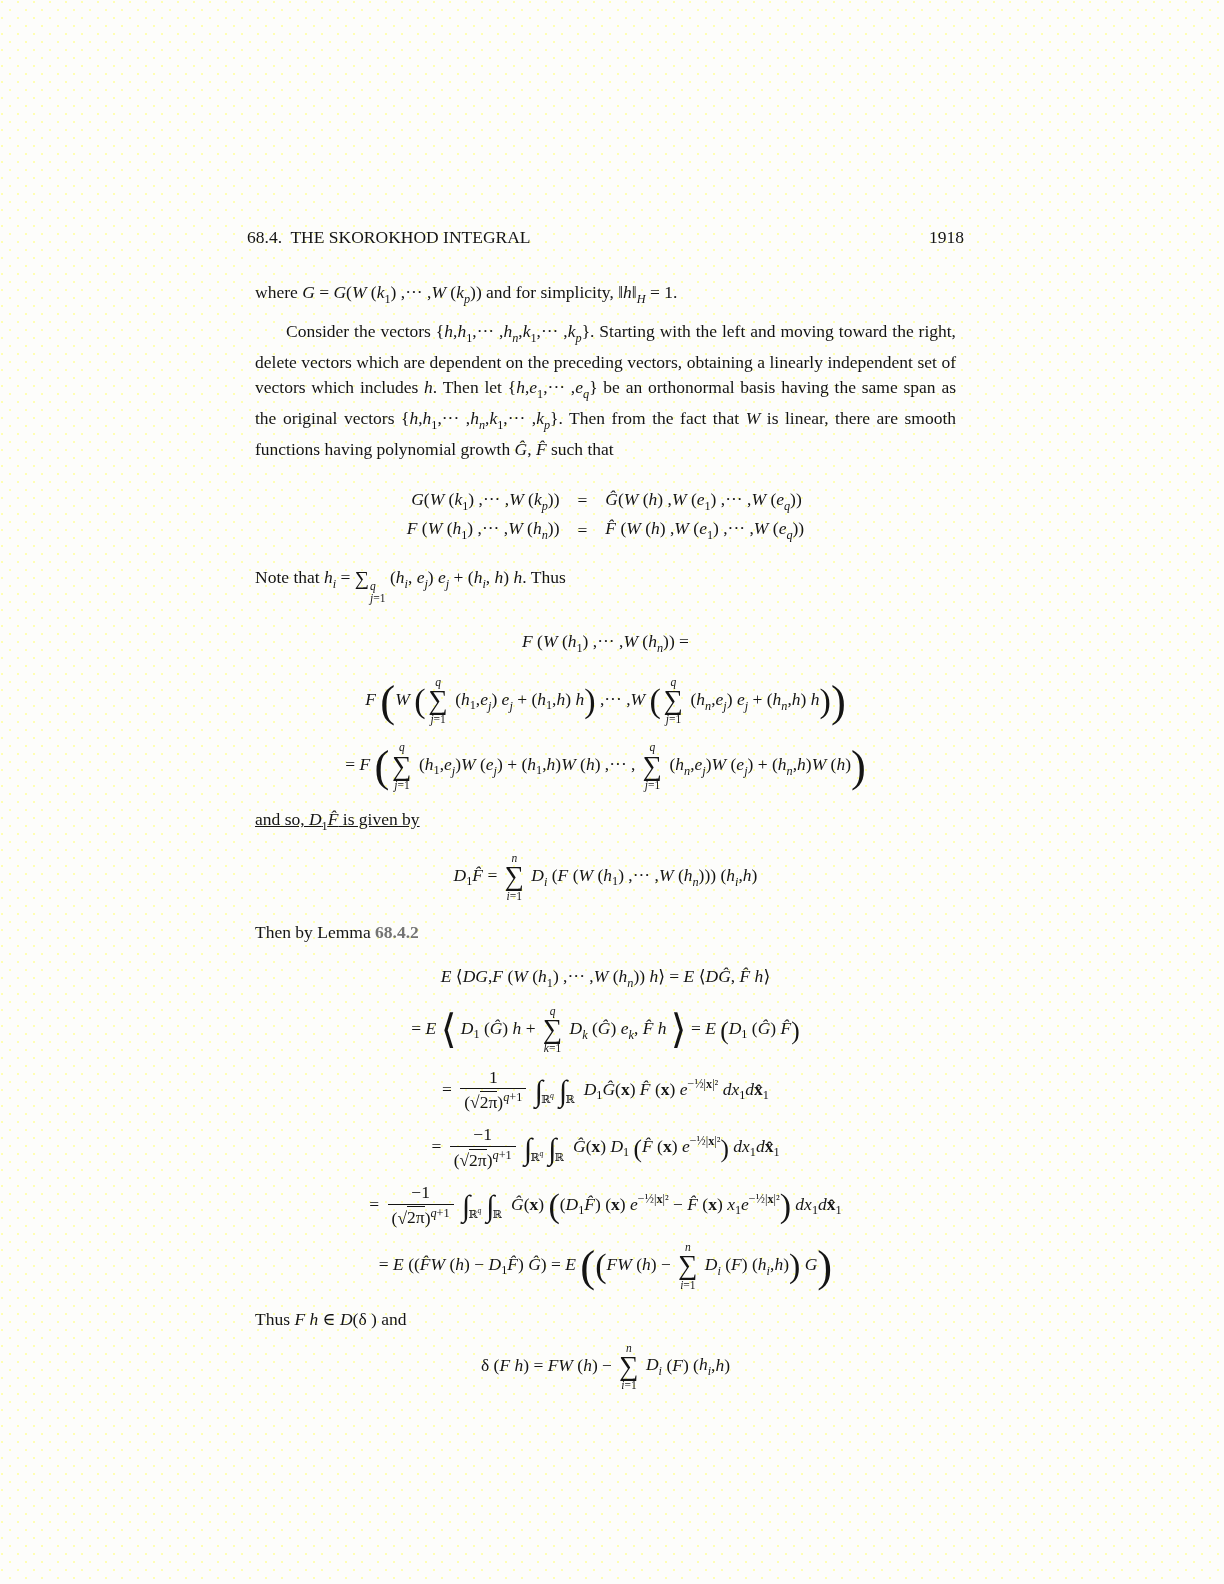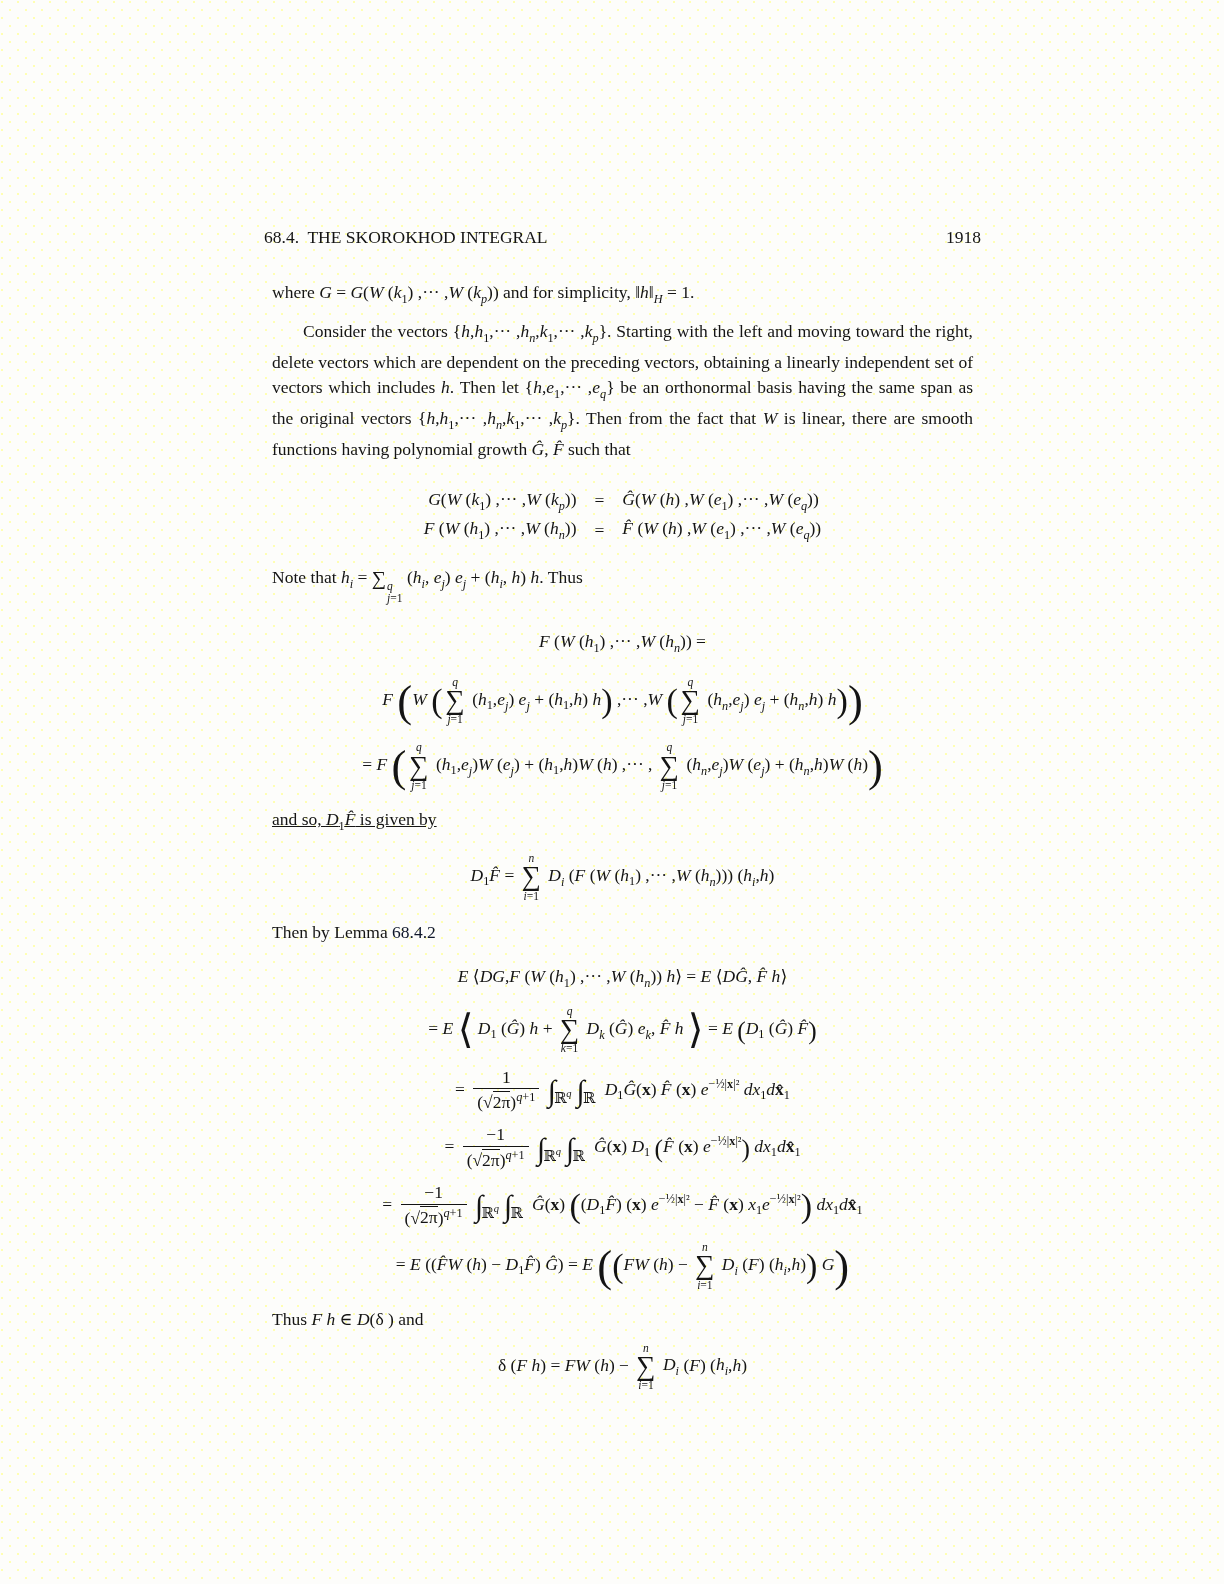--- a/index.html
+++ b/index.html
@@ -8,21 +8,21 @@
     background-color:#fdfdfb;
     background-image:
       radial-gradient(circle at 2px 2px, #ffffb2 1.1px, rgba(255,255,255,0) 1.5px),
       radial-gradient(circle at 2px 2px, #ffffb2 1.1px, rgba(255,255,255,0) 1.5px);
     background-size:16px 16px,16px 16px;
     background-position:0 0,8px 8px;
     font-family:"Liberation Serif","DejaVu Serif",serif;
     color:#141414;
   }
   .page{position:relative;width:1224px;height:1584px;overflow:hidden;}
-  .content{position:absolute;left:264px;top:225px;width:717px;}
+  .content{position:absolute;left:247px;top:225px;width:717px;}
   .hdr{display:flex;justify-content:space-between;font-size:17.5px;line-height:24px;}
   .ws{white-space:pre;}
   p.body{font-size:17.5px;line-height:24.6px;margin:8px;text-align:justify;}
   p.mt{margin-top:31px;}
   .ind{text-indent:31px;}
   .eq{font-size:17.5px;text-align:center;white-space:nowrap;line-height:1.35;}
   sub{font-size:70%;}
   sup{font-size:70%;text-align:right;}
   
   .pair{display:table;margin:22px auto 0 auto;font-size:17.5px;border-spacing:0 5px;}
@@ -38,30 +38,30 @@
   
   .isum{white-space:nowrap;}
   .isum .sg{font-size:20px;vertical-align:-2px;}
   .isum .sc{display:inline-flex;flex-direction:column;vertical-align:-7px;line-height:1.05;font-size:11.5px;margin-left:1px;}
   
   .frac{display:inline-flex;flex-direction:column;align-items:center;vertical-align:middle;margin:0 4px;line-height:1.25;}
   .frac .fn{padding:0 3px;}
   .frac .fd{border-top:1.3px solid currentColor;padding:1px 4px 0 4px;}
   
   .int{font-size:30px;vertical-align:middle;line-height:0;position:relative;top:1px;}
-  .isub{font-size:15px;vertical-align:-9px;margin:0 5px 0 -2px;}
+  .isub{font-size:11px;vertical-align:-9px;margin:0 5px 0 -2px;}
   
   .sq{white-space:nowrap;}
   .sq .ovl{border-top:1.2px solid currentColor;}
   
   .bp1{font-size:145%;vertical-align:middle;line-height:0;}
   .bp2{font-size:195%;vertical-align:middle;line-height:0;}
   .bp3{font-size:255%;vertical-align:middle;line-height:0;}
   .ba{font-size:230%;vertical-align:middle;line-height:0;}
-  a.ref{color:#0f172a;text-decoration:none;cursor:pointer;}
+  a.ref{color:#737373;text-decoration:none;cursor:pointer;font-weight:bold;}
 </style>
 </head>
 <body>
 
 <div class="page">
   <div class="content">
 
     <div class="hdr">
       <span class="ws">68.4.  THE SKOROKHOD INTEGRAL</span>
       <span>1918</span>

